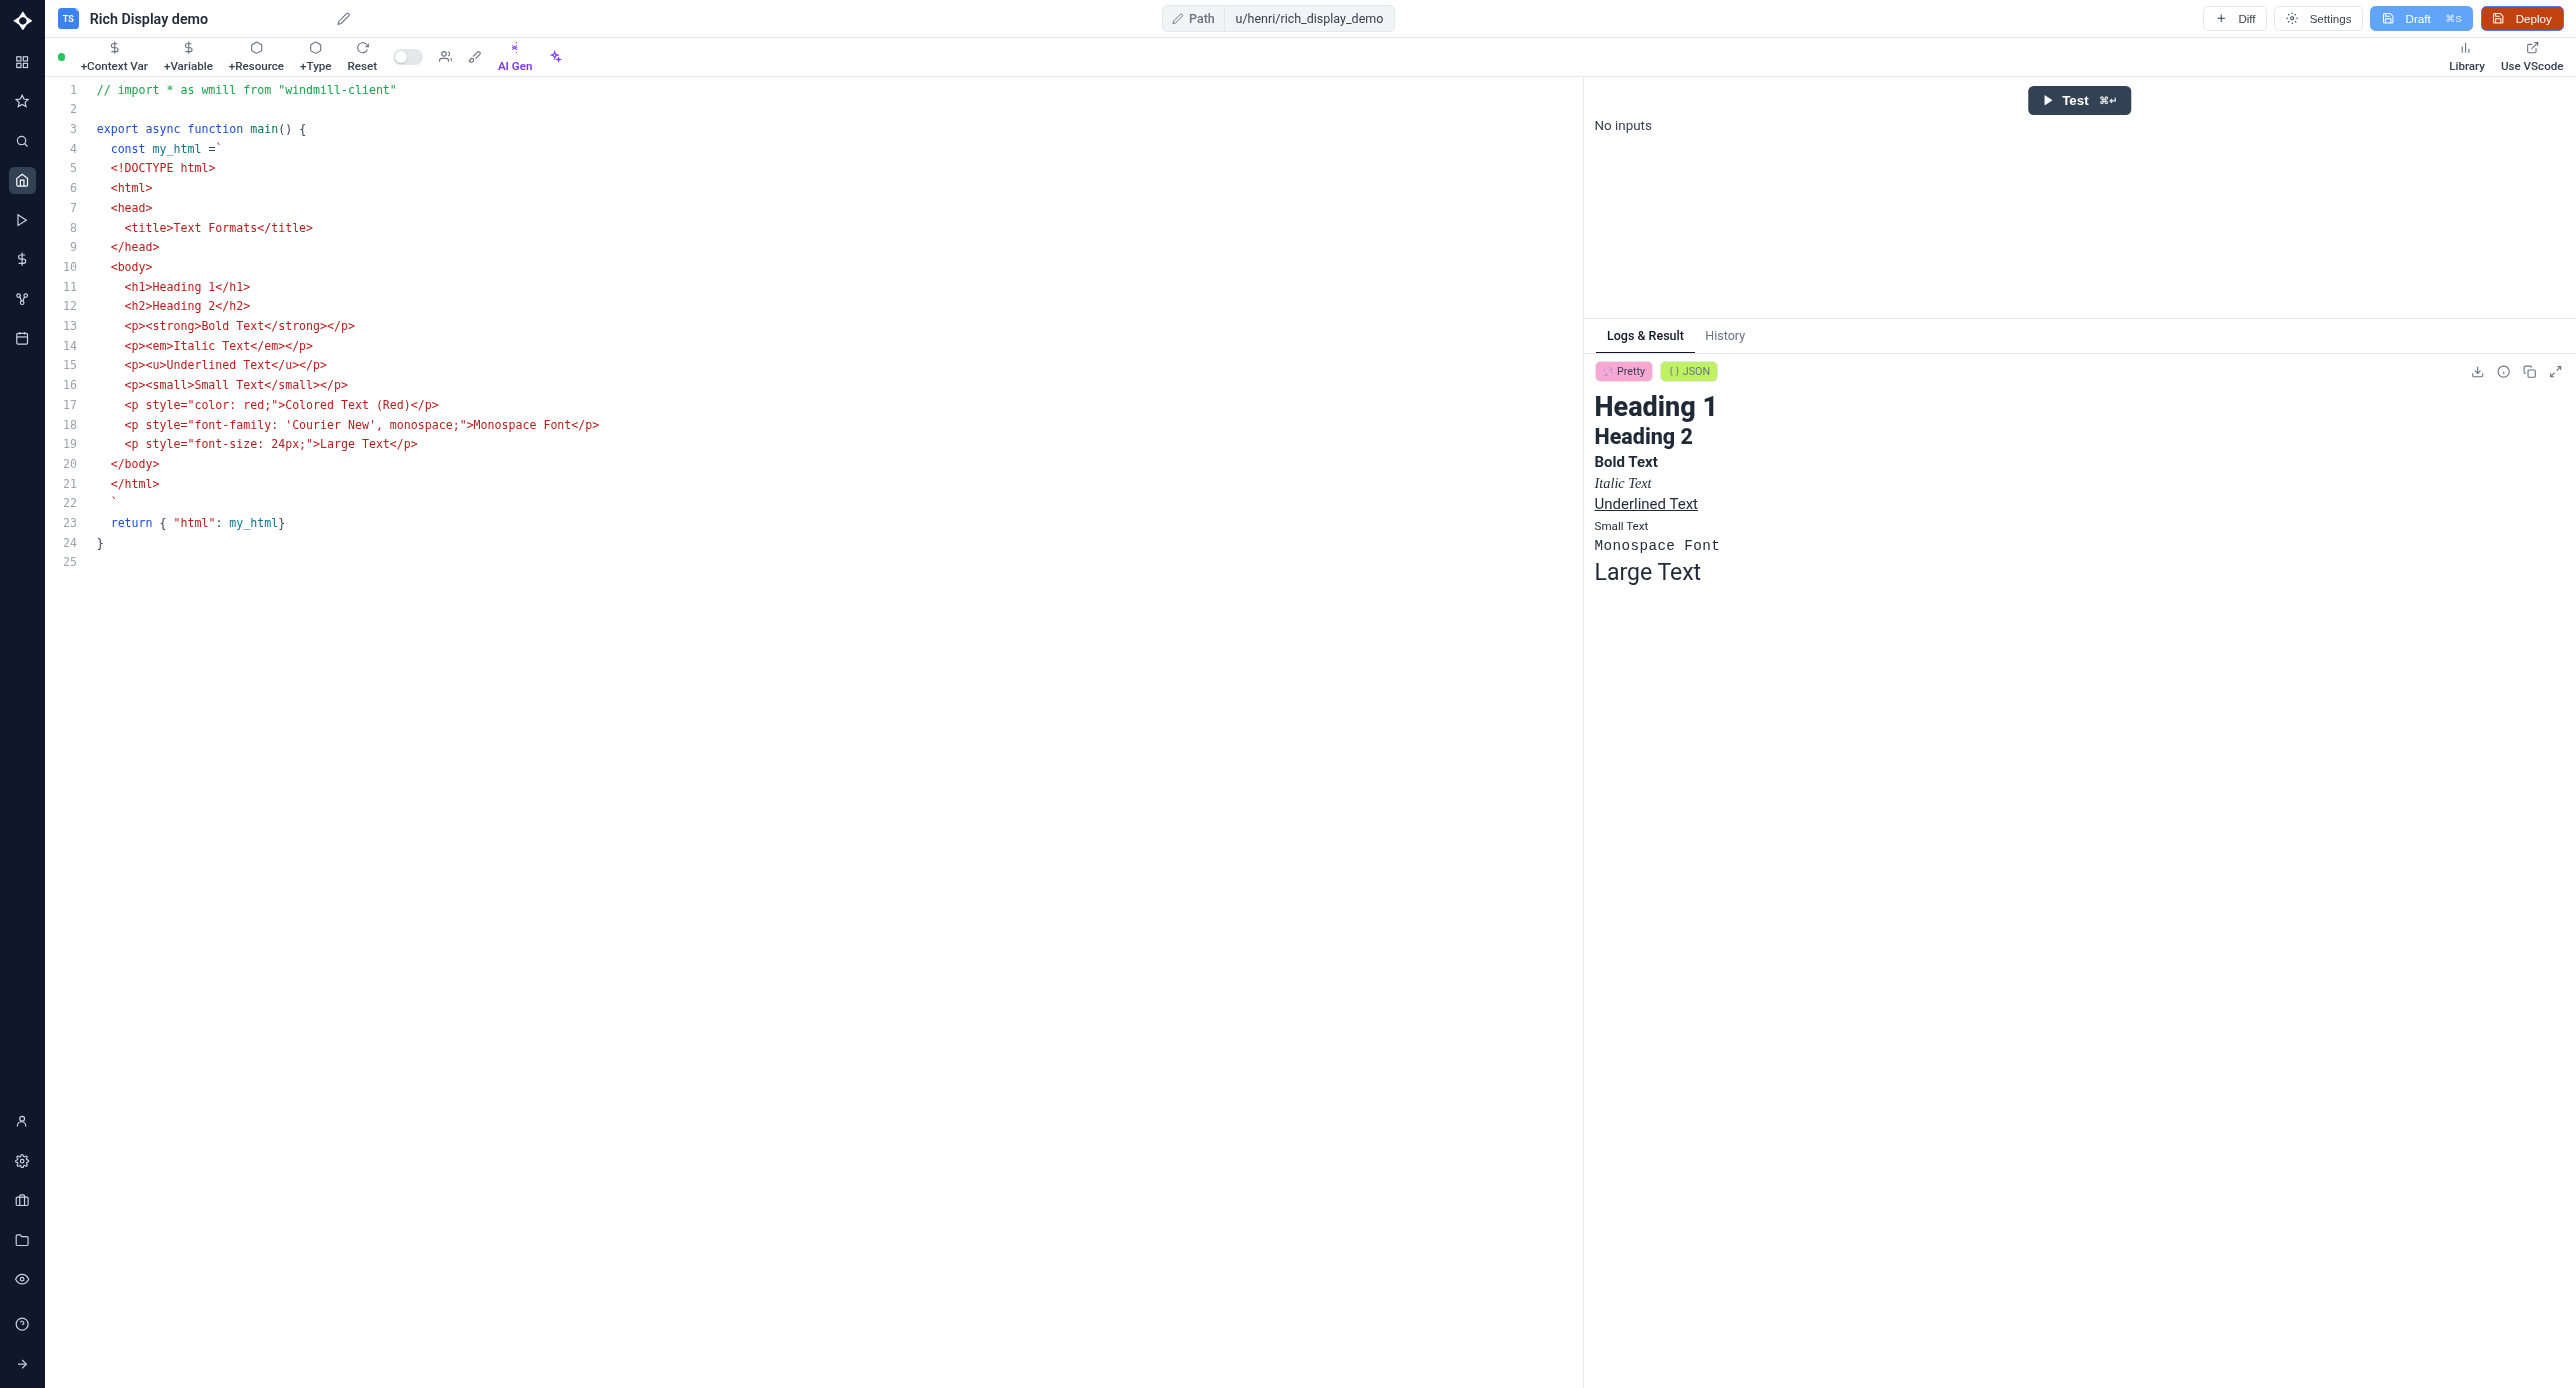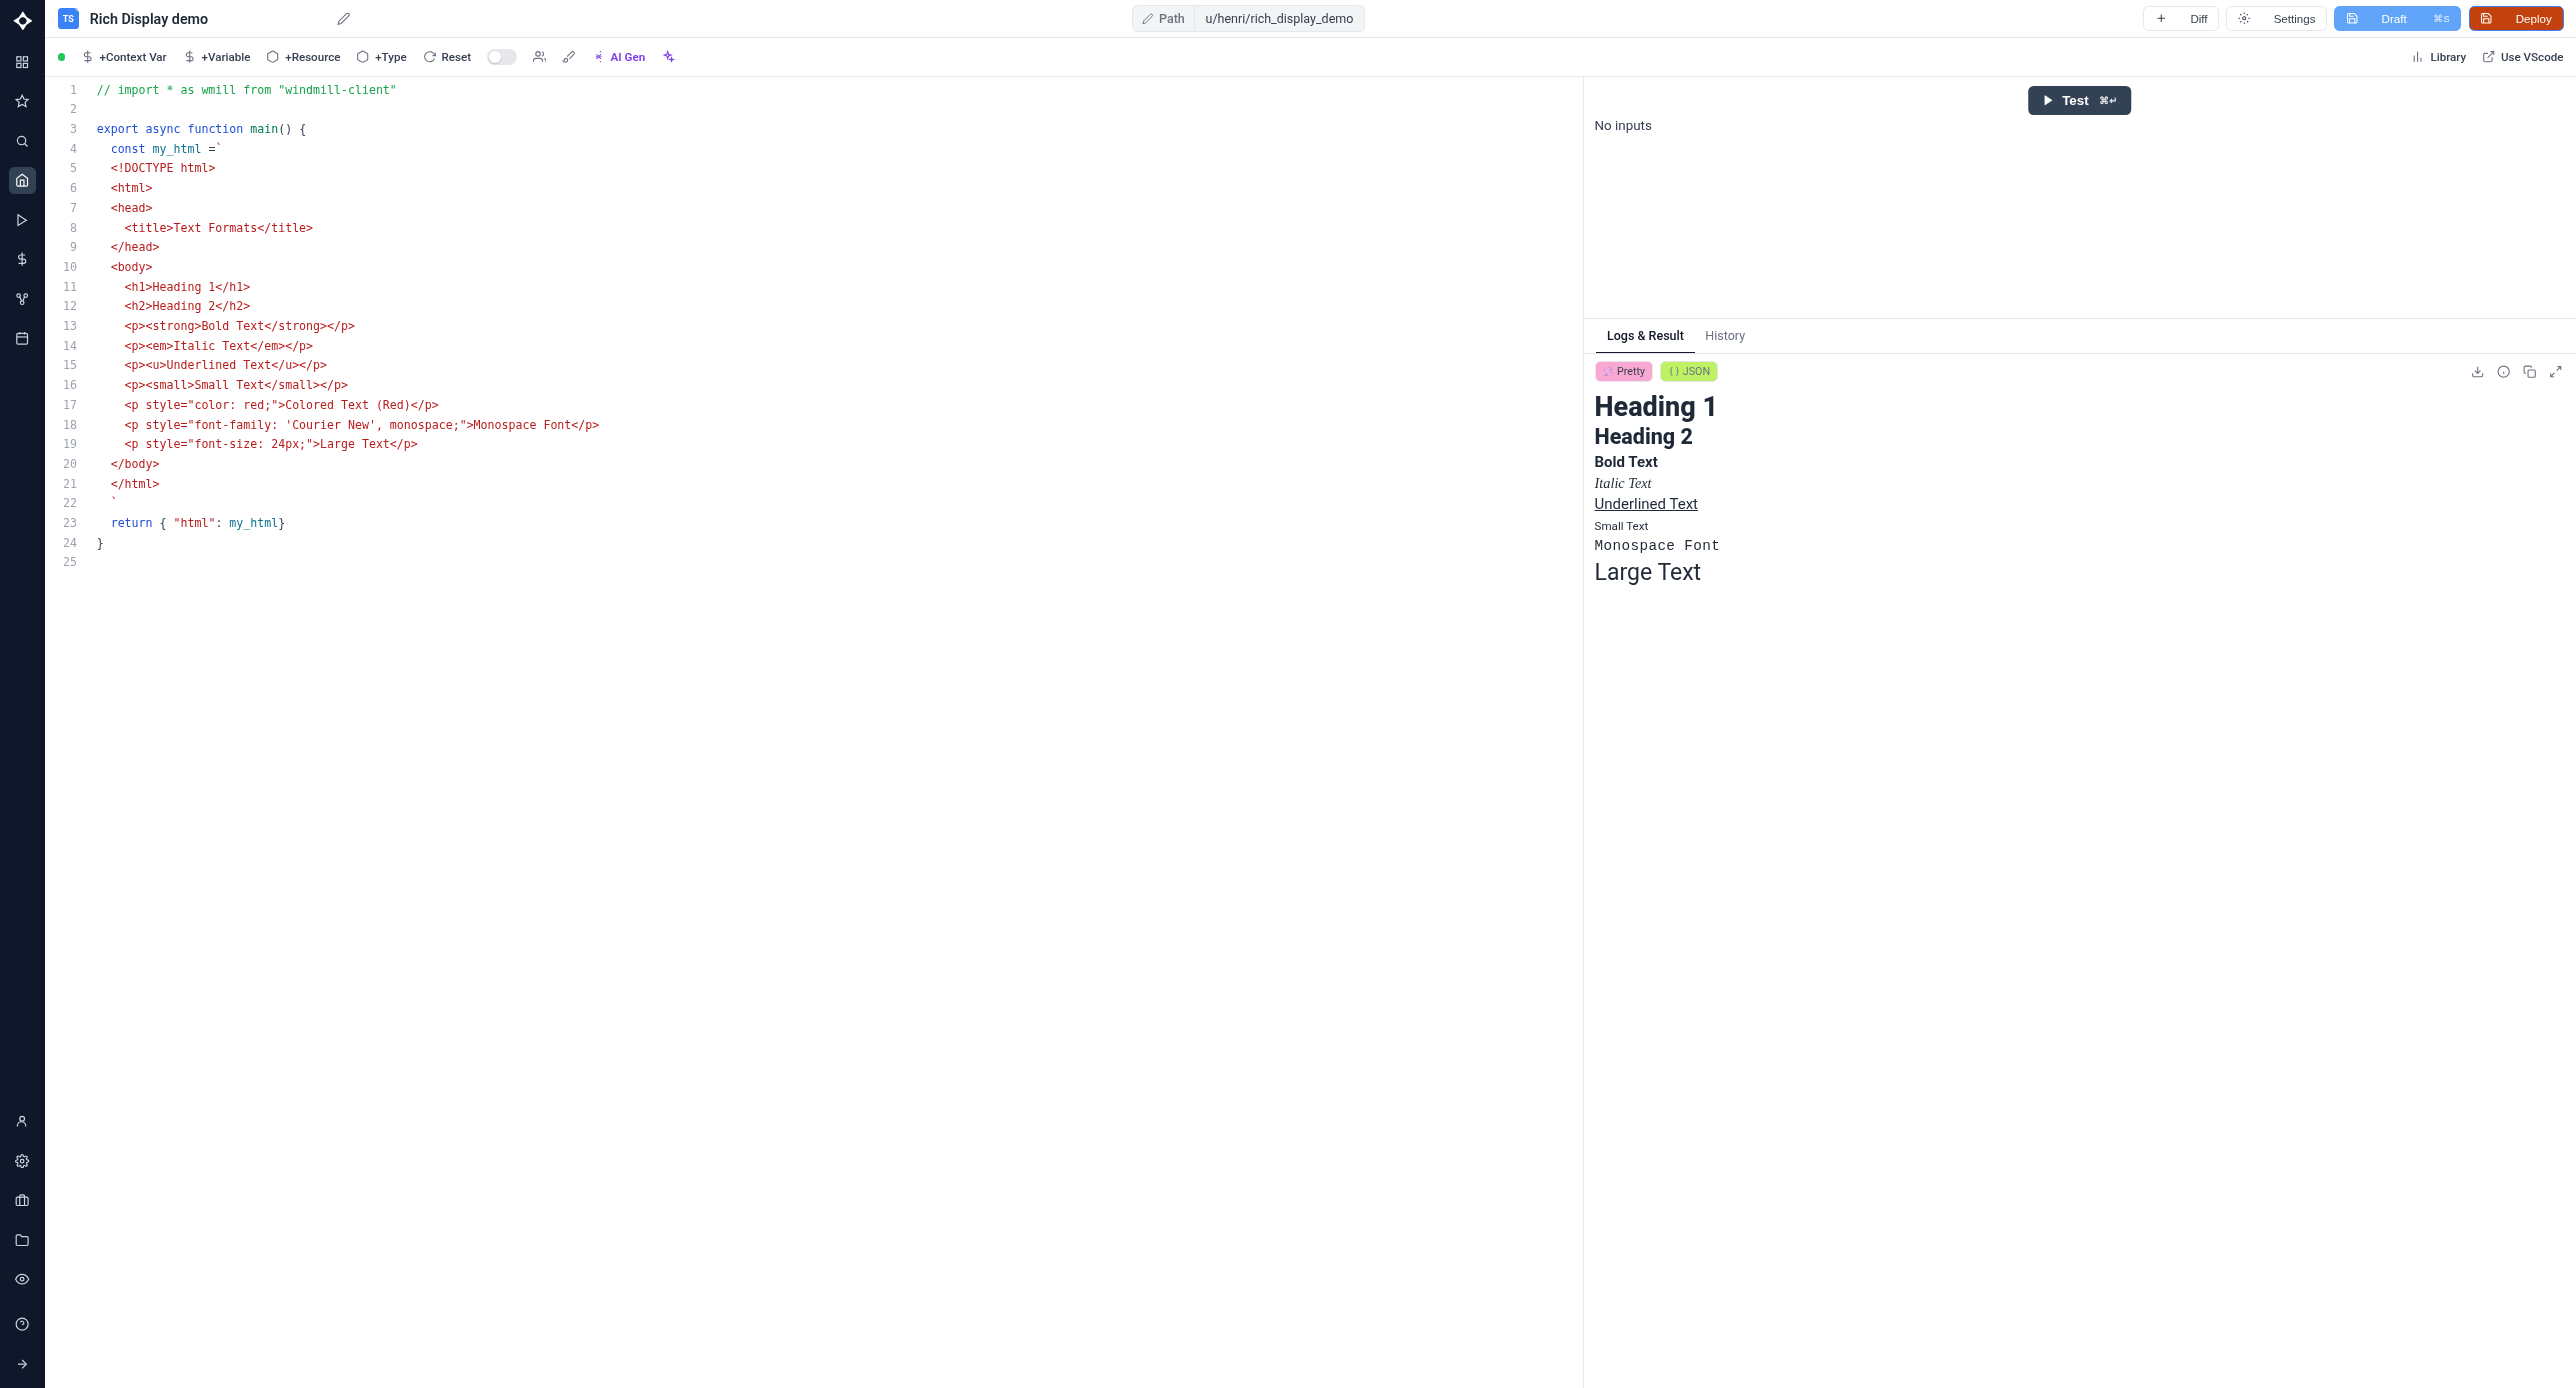--- a/index.html
+++ b/index.html
@@ -21,30 +21,30 @@
 .header { display: flex; align-items: center; padding: 7.2px 12.5px; border-bottom: 0.9px solid #e5e7eb; gap: 10.7px; height: 38px; }
 .file-icon { width: 21.5px; height: 21.5px; background: #3b82f6; color: white; font-size: 9px; font-weight: 700; border-radius: 3.6px; display: flex; align-items: center; justify-content: center; position: relative; }
 .file-badge { position: absolute; top: -4.5px; right: -7.2px; font-size: 9px; }
 .title { font-weight: 600; font-size: 14.3px; flex: 1 0 auto; max-width: 233px; }
 .pencil-btn { color: #6b7280; cursor: pointer; padding: 3.6px; }
 .header-spacer { flex: 1; }
 .path-pill { display: flex; align-items: center; background: #f3f4f6; border: 0.9px solid #e5e7eb; border-radius: 5.4px; overflow: hidden; }
 .path-label { display: flex; align-items: center; gap: 5.4px; padding: 5.4px 9px; color: #6b7280; font-weight: 500; border-right: 0.9px solid #e5e7eb; }
 .path-value { padding: 5.4px 10.7px; color: #374151; }
 .header-right { display: flex; gap: 7.2px; margin-left: auto; }
-.btn { display: flex; align-items: center; gap: 23px; padding: 5.4px 10.7px; border-radius: 5.4px; border: 0.9px solid #e5e7eb; background: #fff; cursor: pointer; font-weight: 500; font-size: 11.6px; color: #374151; }
+.btn { display: flex; align-items: center; gap: 11px; padding: 5.4px 10.7px; border-radius: 5.4px; border: 0.9px solid #e5e7eb; background: #fff; cursor: pointer; font-weight: 500; font-size: 11.6px; color: #374151; }
 .btn svg { width: 12.5px; height: 12.5px; }
 .btn-draft, .btn-deploy { background: #60a5fa; color: #fff; border-color: #60a5fa; }
 .btn-deploy { background: #c2410c; border-color: #3b82f6; }
 .kbd { font-size: 9.8px; opacity: .85; margin-left: 3.6px; }
 
 
 .toolbar { display: flex; align-items: center; padding: 7.2px 12.5px; border-bottom: 0.9px solid #e5e7eb; gap: 16px; height: 39px; }
 .status-dot { width: 7.2px; height: 7.2px; border-radius: 50%; background: #22c55e; }
-.tool-btn { display: flex; align-items: center; gap: 5.4px; color: #374151; cursor: pointer; font-size: 11.6px; font-weight: 500; }
+.tool-btn { display: flex; align-items: center; gap: 5.4px; color: #374151; cursor: pointer; font-size: 11.6px; font-weight: 500; flex-direction: column; }
 .tool-btn svg { width: 13.4px; height: 13.4px; color: #6b7280; }
 .toggle { width: 30px; height: 16px; background: #e5e7eb; border-radius: 894px; position: relative; cursor: pointer; }
 .toggle::after { content: ''; position: absolute; left: 1.8px; top: 1.8px; width: 12.5px; height: 12.5px; background: #fff; border-radius: 50%; box-shadow: 0 0.9px 1.8px rgba(0,0,0,.2); }
 .ai-btn { color: #7c3aed; font-weight: 600; }
 .ai-btn svg { color: #7c3aed; }
 .sparkle-btn svg { color: #7c3aed; }
 .toolbar-spacer { flex: 1; }
 
 
 .split { flex: 1; display: flex; overflow: hidden; }

